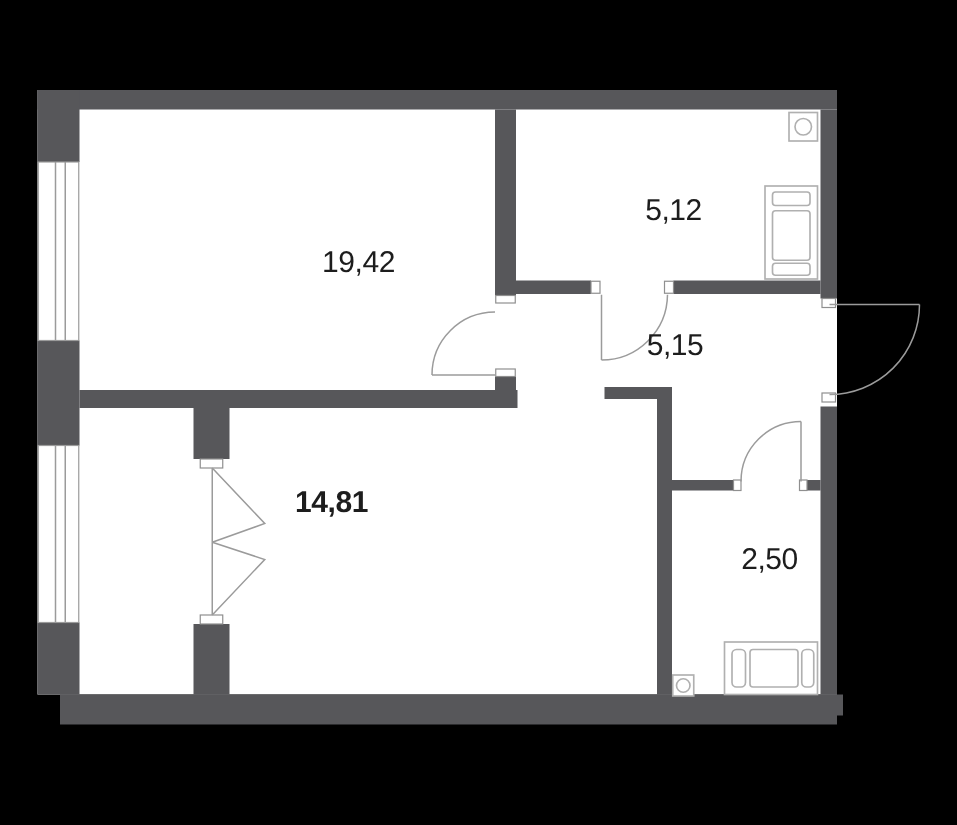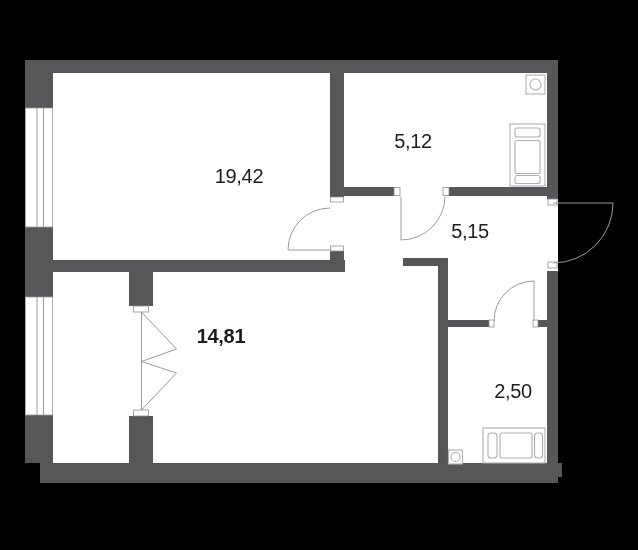--- a/index.html
+++ b/index.html
@@ -118,22 +118,22 @@
       <rect class="fix" x="534.5" y="433" width="8" height="25" rx="3"></rect>
     </g>
     <g>
       <rect class="fix" x="448.5" y="450" width="14" height="14"></rect>
       <circle class="fix" cx="455.5" cy="457" r="4.5"></circle>
     </g>
   </svg>
 
   <div class="lbl" style="left:239px;top:176px;">19,42</div>
 
-  <div class="lbl" style="left:413px;top:141px;">5,12</div>
+  <div class="lbl" style="left:449px;top:141px;">5,12</div>
 
-  <div class="lbl" style="left:470px;top:231px;">5,15</div>
+  <div class="lbl" style="left:450px;top:231px;">5,15</div>
 
   <div class="lbl" style="left:221px;top:336px;font-weight:bold;">14,81</div>
 
-  <div class="lbl" style="left:513px;top:391px;">2,50</div>
+  <div class="lbl" style="left:513px;top:374px;">2,50</div>
 
 
 </div>
 
 </body></html>

